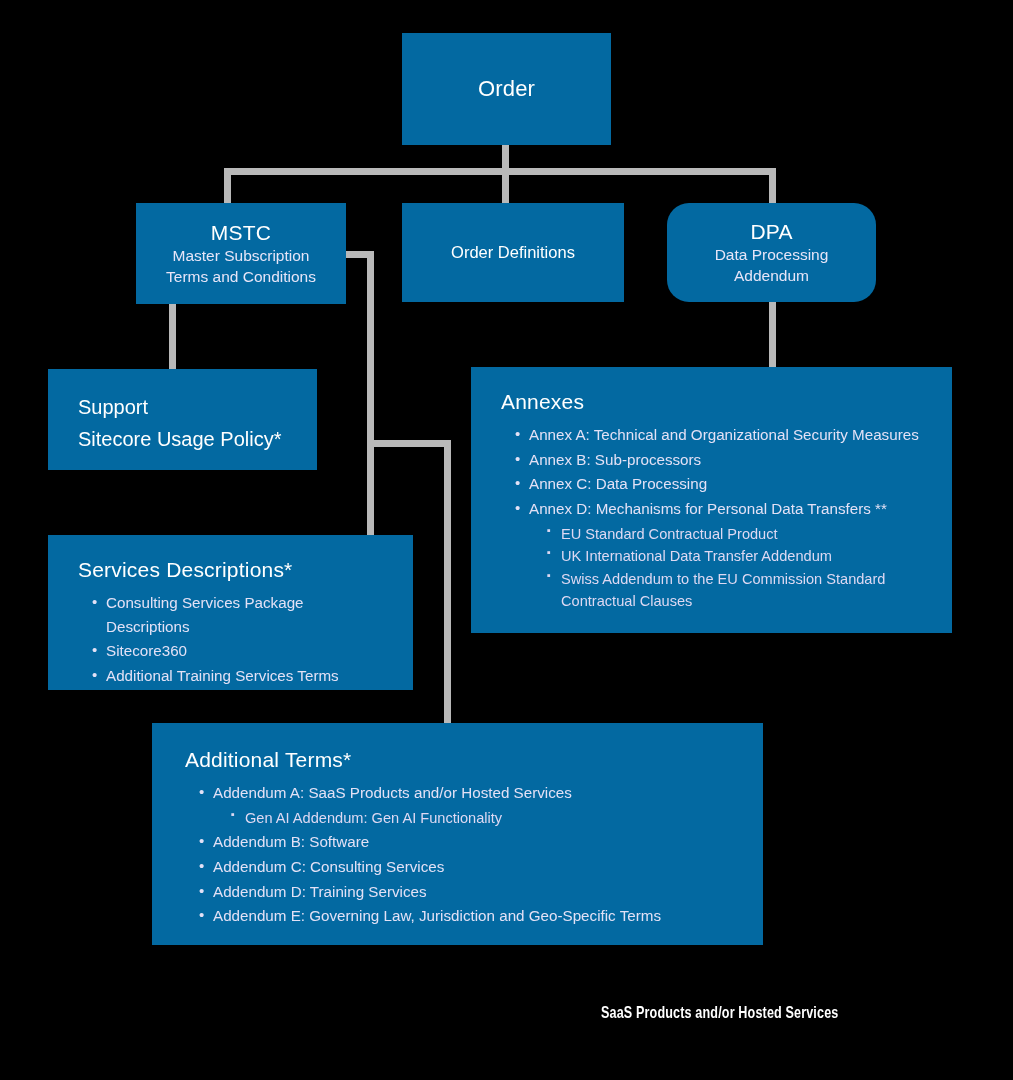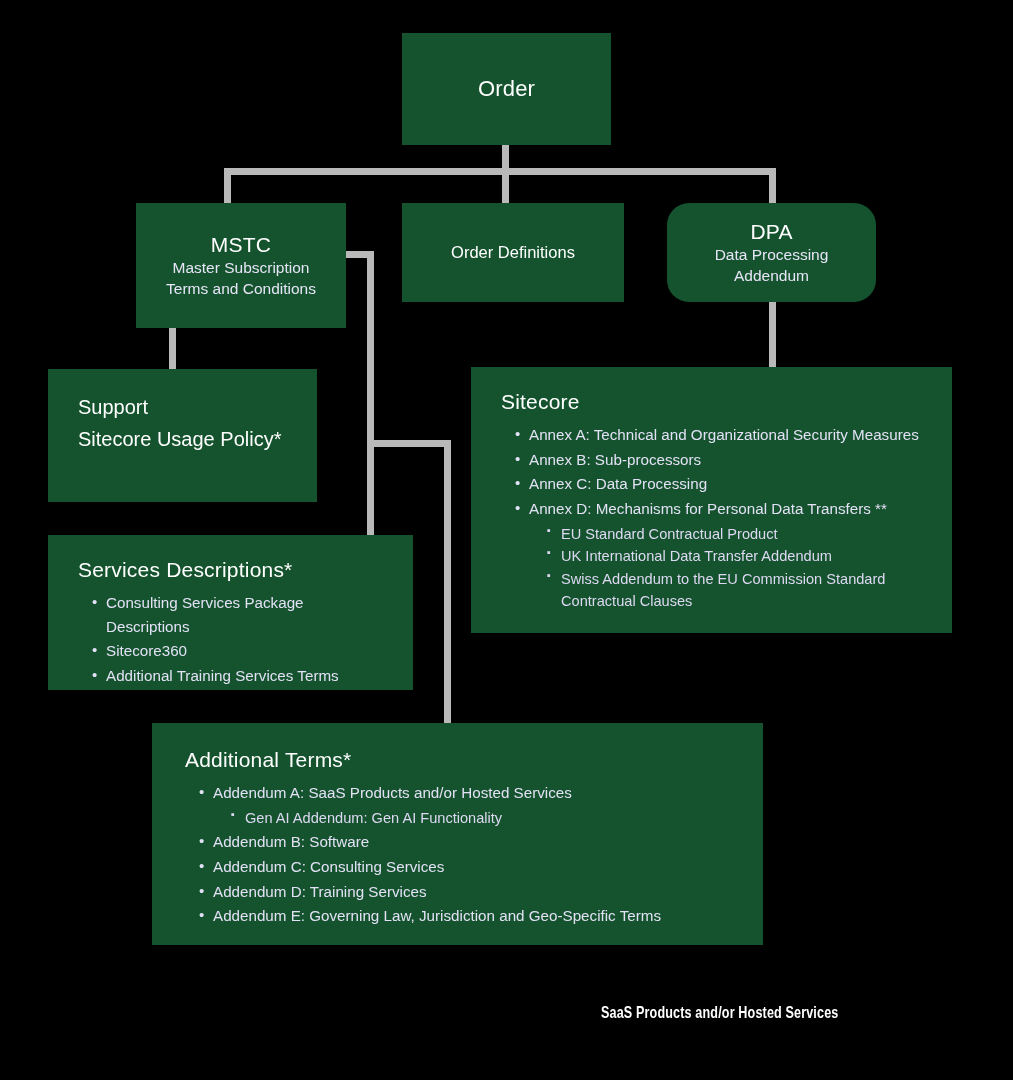--- a/index.html
+++ b/index.html
@@ -22,21 +22,21 @@
 
   
   .conn {
     position: absolute;
     background: #b9b9b9;
   }
 
   
   .node {
     position: absolute;
-    background: #14532d;
+    background: #0369a1;
     box-sizing: border-box;
     color: #ffffff;
   }
   .node.center {
     display: flex;
     flex-direction: column;
     align-items: center;
     justify-content: center;
     text-align: center;
   }
@@ -156,45 +156,45 @@
   <div class="conn" style="left:367px; top:251px; width:7px; height:285px;"></div>
 
   <div class="conn" style="left:367px; top:440px; width:84px; height:7px;"></div>
 
   <div class="conn" style="left:444px; top:440px; width:7px; height:285px;"></div>
 
   <div class="node center" style="left:402px; top:33px; width:209px; height:112px;">
     <div class="node-title big">Order</div>
   </div>
 
-  <div class="node center" style="left:136px; top:203px; width:210px; height:125px;">
+  <div class="node center" style="left:136px; top:203px; width:210px; height:101px;">
     <div class="node-title">MSTC</div>
     <div class="node-sub">Master Subscription</div>
     <div class="node-sub">Terms and Conditions</div>
   </div>
 
   <div class="node center" style="left:402px; top:203px; width:222px; height:99px;">
     <div class="node-plain">Order Definitions</div>
   </div>
 
   <div class="node center" style="left:667px; top:203px; width:209px; height:99px;border-radius:22px;">
     <div class="node-title">DPA</div>
     <div class="node-sub">Data Processing</div>
     <div class="node-sub">Addendum</div>
   </div>
 
-  <div class="node" style="left:48px; top:369px; width:269px; height:133px; padding:22px 20px 20px 30px;">
+  <div class="node" style="left:48px; top:369px; width:269px; height:101px; padding:22px 20px 20px 30px;">
     <ul class="headline-list">
       <li>Support</li>
       <li>Sitecore Usage Policy*</li>
     </ul>
   </div>
 
   <div class="node padded" style="left:471px; top:367px; width:481px; height:266px;">
-    <div class="node-title" style="margin-bottom:4px;">Sitecore</div>
+    <div class="node-title" style="margin-bottom:4px;">Annexes</div>
     <ul class="bullets">
       <li>
         <span>Annex A: Technical and Organizational Security Measures</span>
       </li>
       <li>
         <span>Annex B: Sub-processors</span>
       </li>
       <li>
         <span>Annex C: Data Processing</span>
       </li>

